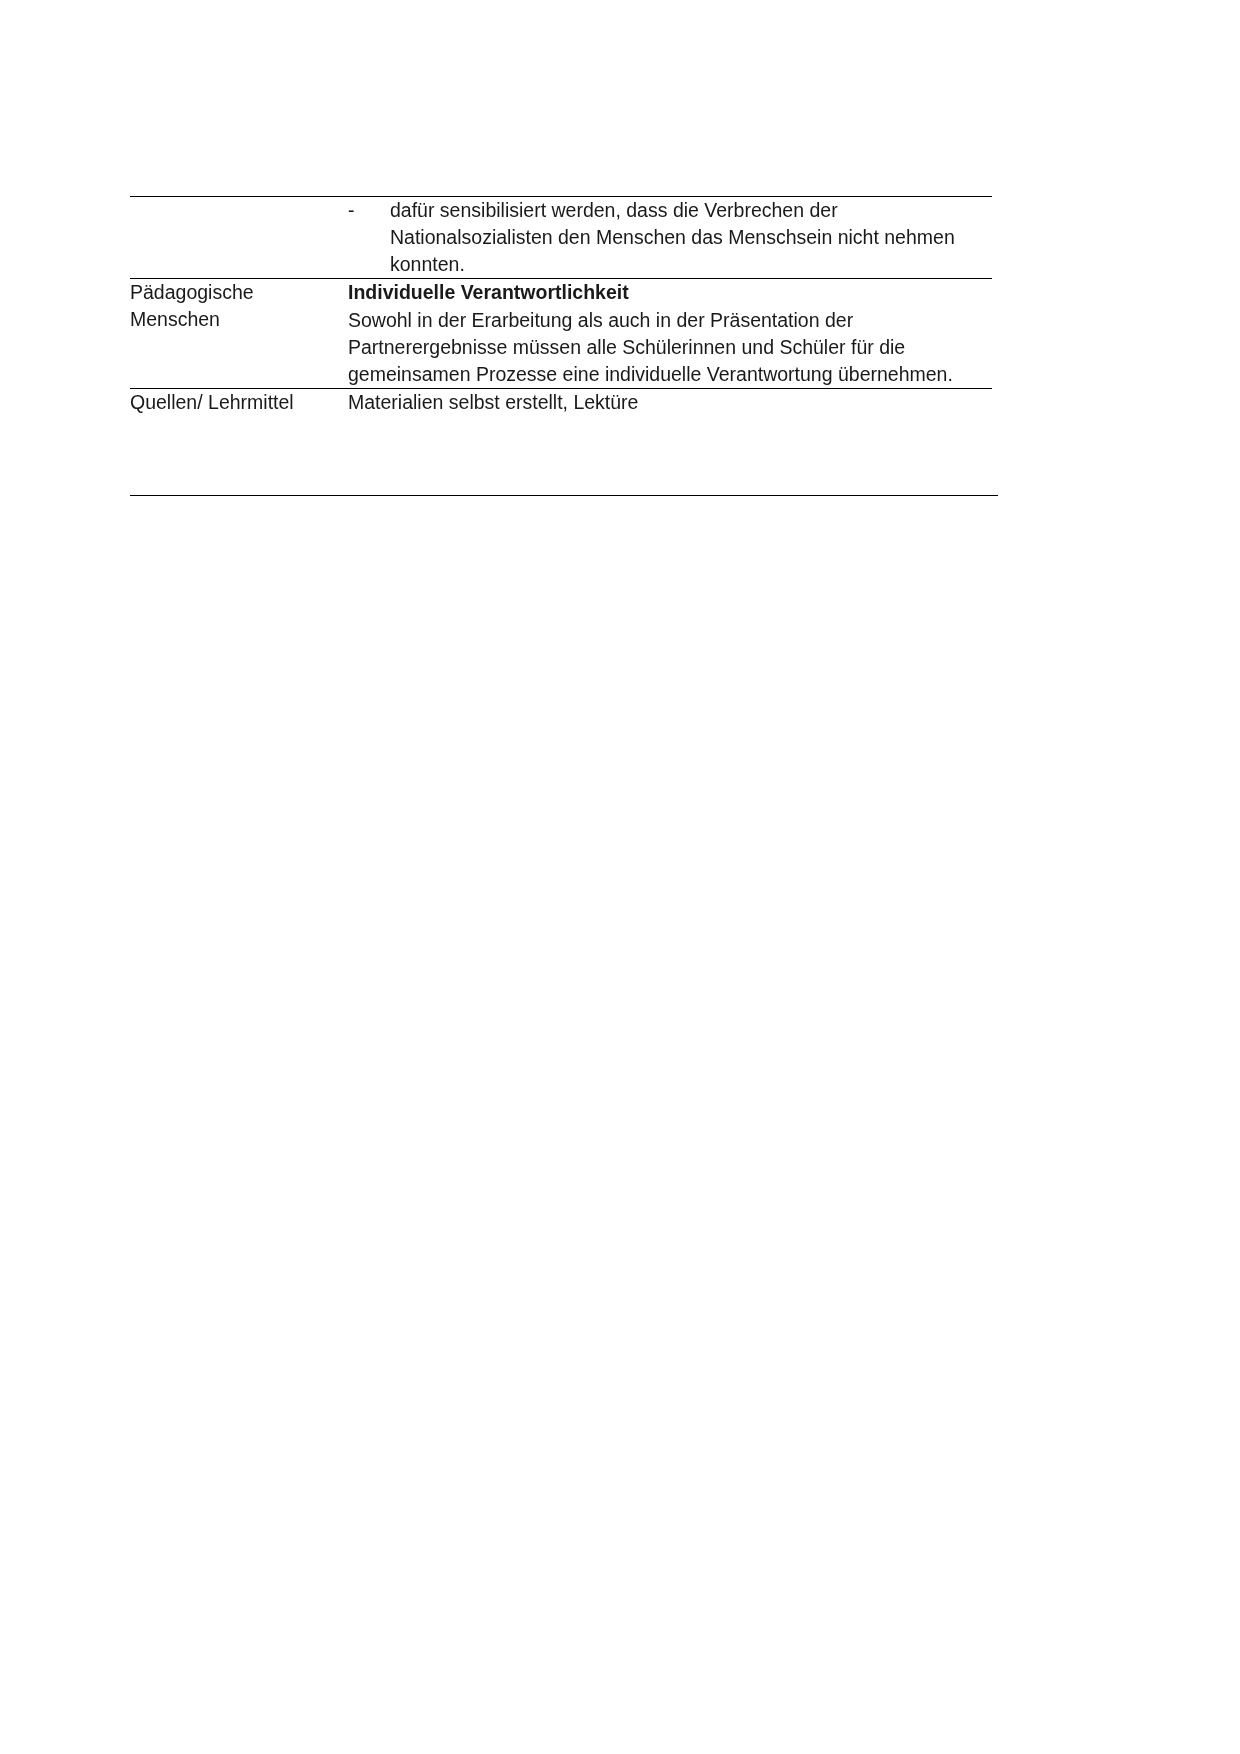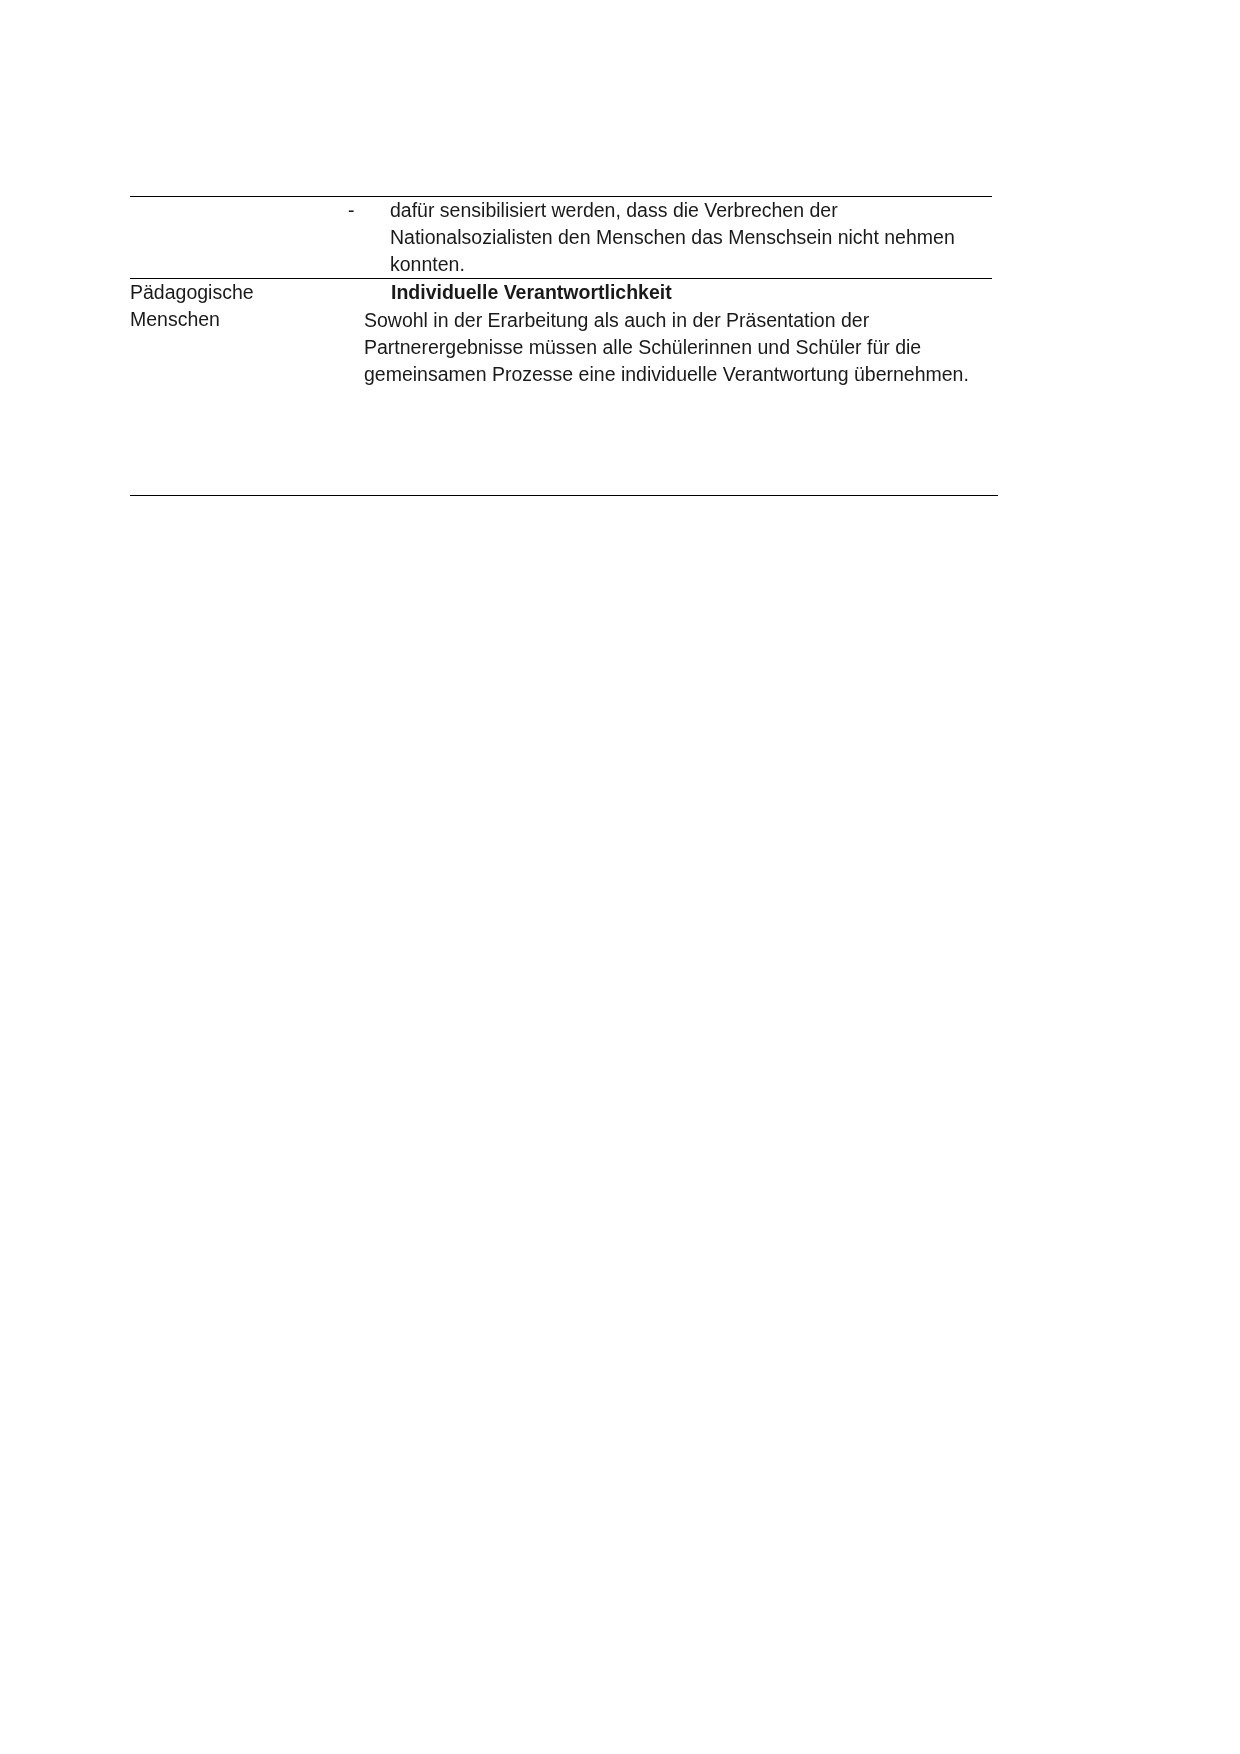--- a/index.html
+++ b/index.html
@@ -82,25 +82,23 @@
     padding: 9px 0 11px 0;
   }
   .cell-label {
     padding-right: 10px;
   }
 
   .bold-line {
     font-weight: bold;
     display: block;
     margin-bottom: 1px;
-    margin-left: 43px;
   }
   .body-line {
     display: block;
-    margin-left: 16px;
   }
   .spacer-bottom {
     height: 42px;
   }
 </style>
 </head>
 <body>
 
 <div class="page">
 
@@ -118,20 +116,24 @@
       </tr>
 
       <tr>
         <td class="rule-mid cell-pad cell-label col-label">Pädagogische Menschen</td>
         <td class="rule-mid cell-pad col-content">
           <span class="bold-line">Individuelle Verantwortlichkeit</span>
           <span class="body-line">Sowohl in der Erarbeitung als auch in der Präsentation der Partnerergebnisse müssen alle Schülerinnen und Schüler für die gemeinsamen Prozesse eine individuelle Verantwortung übernehmen.</span>
         </td>
       </tr>
 
+      <tr>
+        <td class="rule-mid cell-pad cell-label col-label">Quellen/ Lehrmittel</td>
+        <td class="rule-mid cell-pad col-content">Materialien selbst erstellt, Lektüre</td>
+      </tr>
 
       <tr>
         <td class="col-label">
             <div class="spacer-bottom"></div>
           </td>
         <td class="col-content">
             <div class="spacer-bottom"></div>
           </td>
       </tr>
     </tbody>

